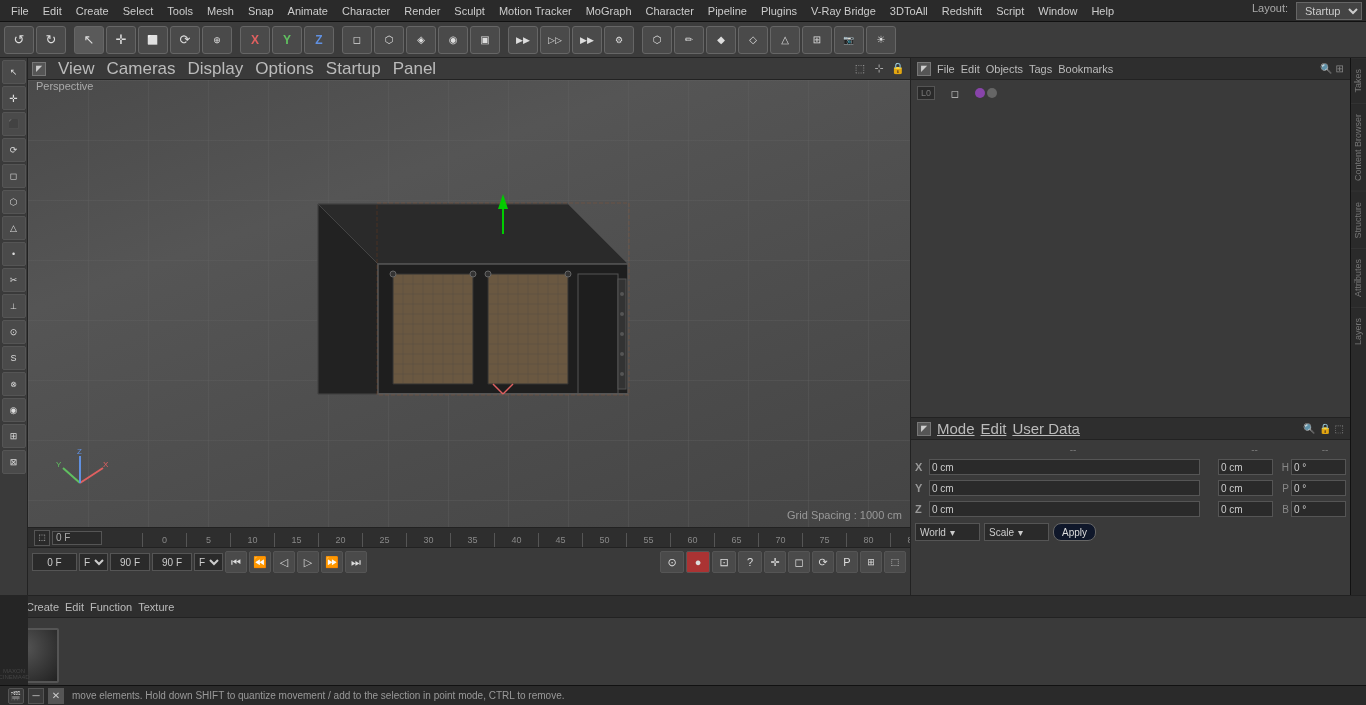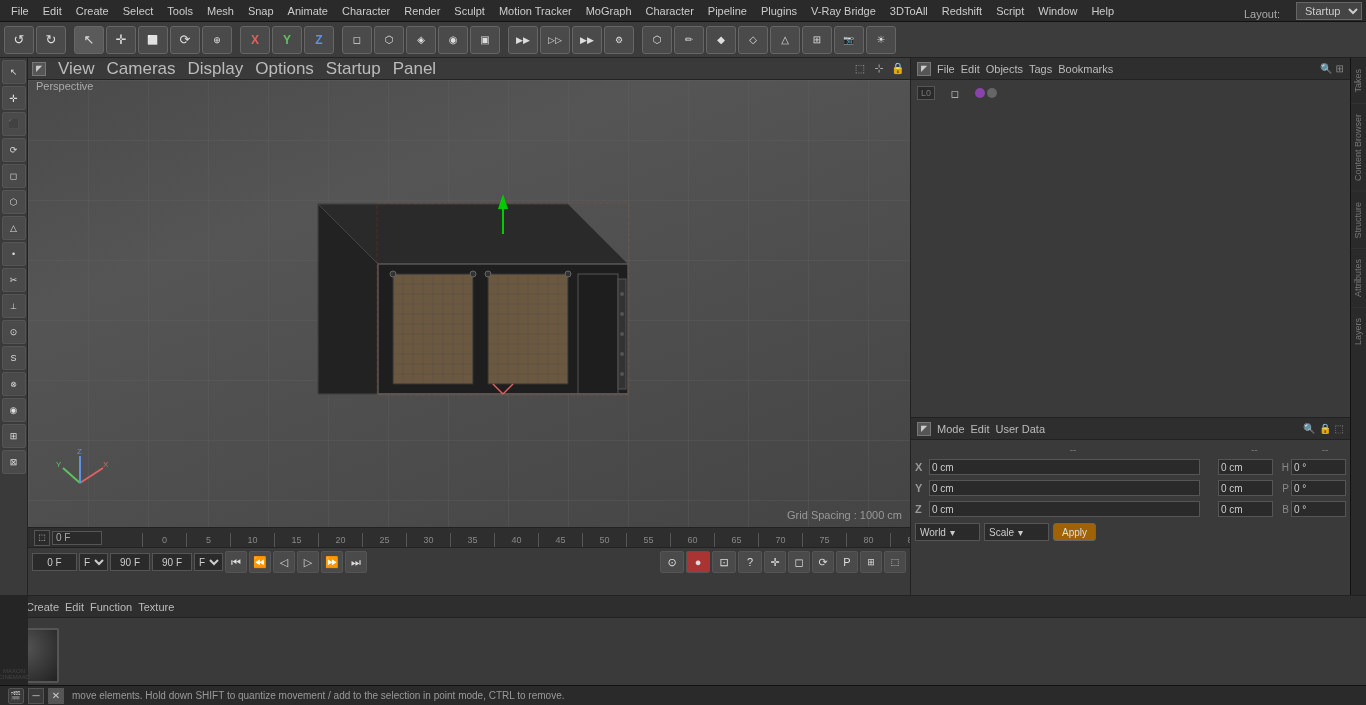--- a/index.html
+++ b/index.html
@@ -26,22 +26,22 @@
     .menu-item {
       padding: 2px 7px;
       font-size: 11px;
       color: #ccc;
       cursor: pointer;
       white-space: nowrap;
     }
     .layout-dropdown {
       margin-left: auto;
       display: flex;
-      align-items: flex-end;
-      gap: 16px;
+      align-items: flex-start;
+      gap: 8px;
     }
     .layout-select {
       background: #444;
       color: #ccc;
       border: 1px solid #666;
       font-size: 11px;
       padding: 1px 4px;
       height: 18px;
     }
 
@@ -324,23 +324,24 @@
     .attr-panel-header {
       display: flex;
       align-items: center;
       background: #2e2e2e;
       height: 22px;
       padding: 0 6px;
       border-bottom: 1px solid #222;
       gap: 6px;
     }
     .attr-panel-header-item {
-      font-size: 11px;
+      font-size: 15px;
       color: #bbb;
       cursor: pointer;
+      text-decoration: underline;
     }
     .attr-panel-body {
       flex: 1;
       background: #3a3a3a;
       padding: 4px;
     }
     .attr-row {
       display: flex;
       align-items: center;
       height: 20px;
@@ -444,23 +445,23 @@
       font-size: 10px;
       padding: 0 4px;
       display: flex;
       align-items: center;
       gap: 4px;
       cursor: pointer;
       min-width: 65px;
     }
     .coord-apply-btn {
       height: 18px;
-      background: #a16207;
+      background: #0f172a;
       border: 1px solid #666;
-      border-radius: 3px;
+      border-radius: 8px;
       color: #ddd;
       font-size: 10px;
       padding: 0 8px;
       cursor: pointer;
       display: flex;
       align-items: center;
     }
 
     
     .status-bar {

